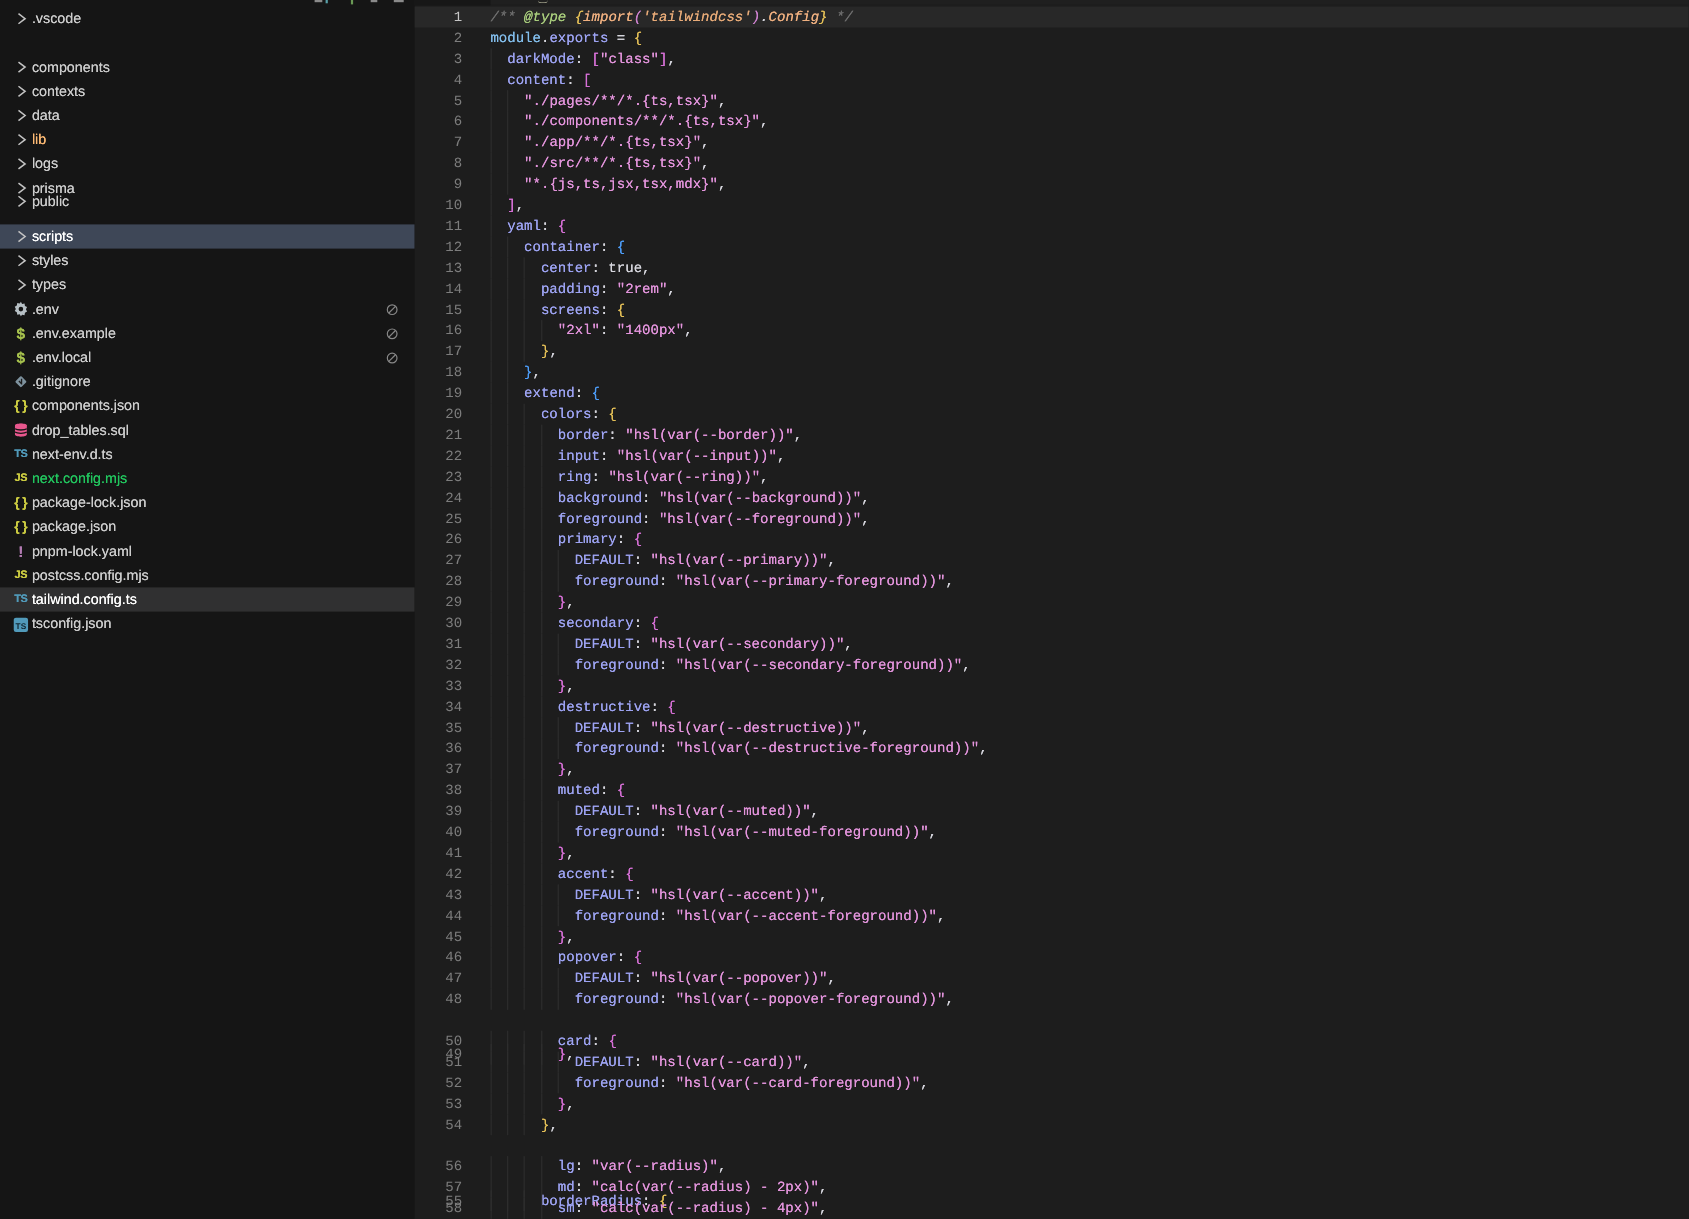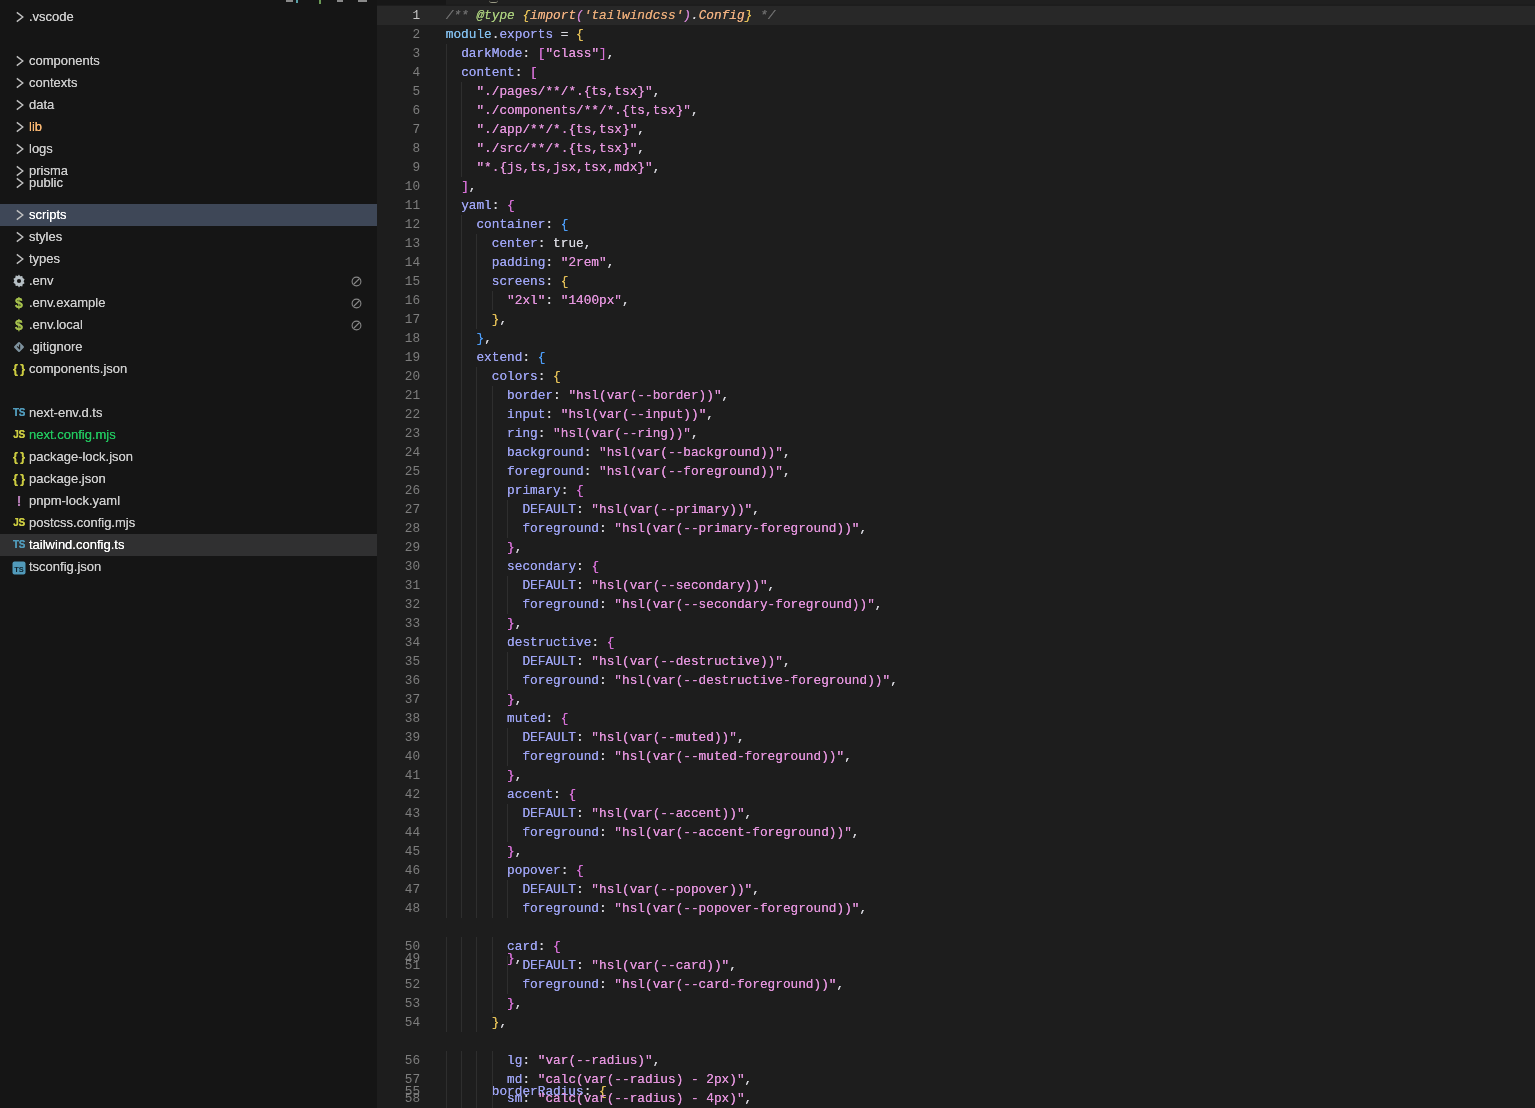--- a/index.html
+++ b/index.html
@@ -131,20 +131,28 @@
       <div class="srow" style="top:336px">
         <svg class="ic" width="16" height="16" viewBox="0 0 16 16">
           <rect x="4.2" y="4.2" width="7.6" height="7.6" rx="1" fill="#7e929e" transform="rotate(45 8 8)"></rect>
           <path d="M8.6 5.4 L8.6 10.6 M6.2 7.4 L8.6 9.8" stroke="#1c1c1c" stroke-width="1.2"></path>
         </svg>
         <span class="lbl" style="color:#cccccc">.gitignore</span>
       </div>
       <div class="srow" style="top:358px">
         <span class="ic tic" style="color:#cbcb41;font-size:12.5px;font-weight:700;letter-spacing:0px">{ }</span>
         <span class="lbl" style="color:#cccccc">components.json</span>
+      </div>
+      <div class="srow" style="top:380px">
+        <svg class="ic" width="16" height="16" viewBox="0 0 16 16">
+          <path fill="#e8578d" d="M2.6 3.9c0-1.1 2.4-1.9 5.4-1.9s5.4.8 5.4 1.9v8.2c0 1.1-2.4 1.9-5.4 1.9s-5.4-.8-5.4-1.9z"></path>
+          <path d="M2.6 6.8c1.1.8 3.2 1.1 5.4 1.1s4.3-.3 5.4-1.1M2.6 9.8c1.1.8 3.2 1.1 5.4 1.1s4.3-.3 5.4-1.1" stroke="#151515" stroke-width="1.2" fill="none"></path>
+          <ellipse cx="8" cy="3.9" rx="5.4" ry="1.7" fill="#e8578d"></ellipse>
+        </svg>
+        <span class="lbl" style="color:#cccccc">drop_tables.sql</span>
       </div>
       <div class="srow" style="top:402px">
         <span class="ic tic" style="color:#519aba;font-size:10px;font-weight:700;letter-spacing:-0.3px">TS</span>
         <span class="lbl" style="color:#cccccc">next-env.d.ts</span>
       </div>
       <div class="srow" style="top:424px">
         <span class="ic tic" style="color:#cbcb41;font-size:10px;font-weight:700;letter-spacing:-0.3px">JS</span>
         <span class="lbl" style="color:#22c55e">next.config.mjs</span>
       </div>
       <div class="srow" style="top:446px">

